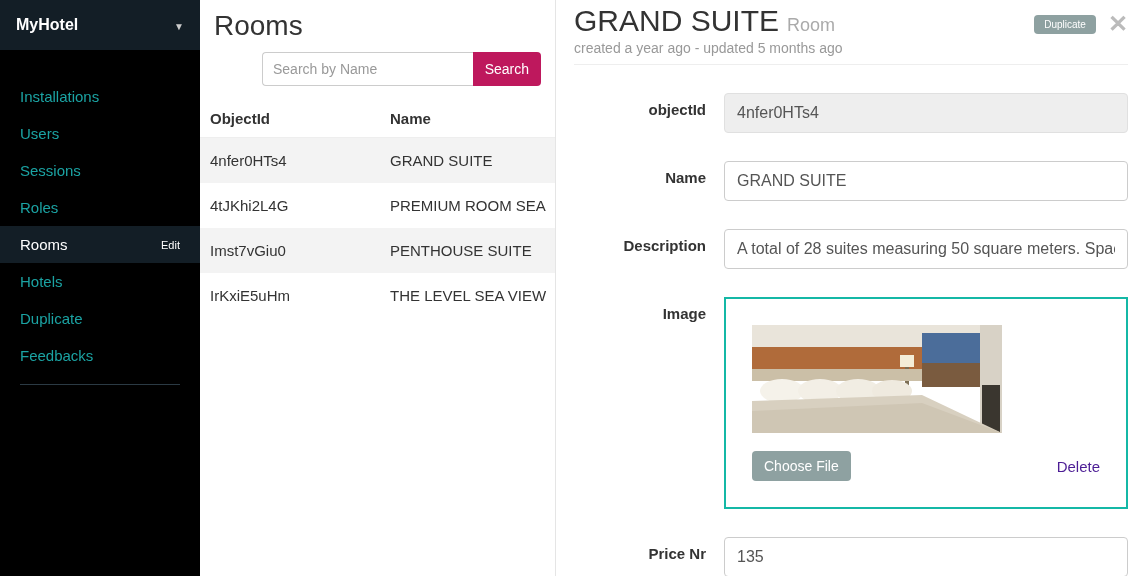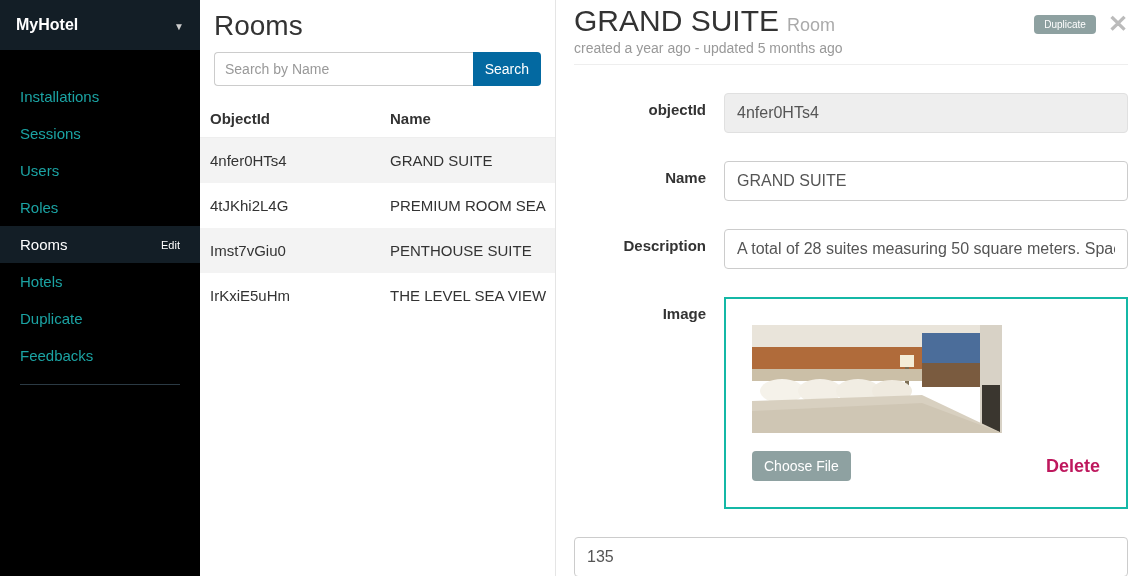--- a/index.html
+++ b/index.html
@@ -92,26 +92,27 @@
   .search-input {
     flex: 1;
     height: 34px;
     border: 1px solid #ccc;
     border-right: none;
     border-radius: 4px 0 0 4px;
     padding: 0 10px;
     font-size: 14px;
     color: #555;
     outline: none;
+    margin-left: 48px;
   }
   .search-input::placeholder { color: #999; }
   .search-btn {
     height: 34px;
     padding: 0 12px;
-    background: #0369a1;
+    background: #be185d;
     color: #fff;
     border: none;
     border-radius: 0 4px 4px 0;
     font-size: 14px;
     cursor: pointer;
   }
   .table {
     width: 100%;
     border-collapse: collapse;
   }
@@ -250,43 +251,42 @@
   .choose-btn {
     background: #8ea1a1;
     color: #fff;
     border: none;
     border-radius: 4px;
     padding: 7px 12px;
     font-size: 14px;
     cursor: pointer;
   }
   .delete-link {
-    color: #be185d;
-    font-size: 18px;
-    cursor: pointer;
-    font-weight: bold;
+    color: #4c1d95;
+    font-size: 15px;
+    cursor: pointer;
   }
 </style>
 </head>
 <body>
 
 <aside class="sidebar">
   <div class="brand">
     <span>MyHotel</span>
     <span class="caret">▼</span>
   </div>
   <nav class="nav">
     <div class="nav-item">
       <span>Installations</span>
     </div>
     <div class="nav-item">
+      <span>Users</span>
+    </div>
+    <div class="nav-item">
       <span>Sessions</span>
-    </div>
-    <div class="nav-item">
-      <span>Users</span>
     </div>
     <div class="nav-item">
       <span>Roles</span>
     </div>
     <div class="nav-item active">
       <span>Rooms</span>
       <span class="edit">Edit</span>
     </div>
     <div class="nav-item">
       <span>Hotels</span>
@@ -410,17 +410,18 @@
         </div>
         <div class="image-actions">
           <button class="choose-btn">Choose File</button>
           <span class="delete-link">Delete</span>
         </div>
       </div>
     </div>
   </div>
 
   <div class="form-row">
+    <div class="form-label">Price Nr</div>
     <div class="form-field">
       <input class="text-input" value="135" style="">
     </div>
   </div>
 </section>
 
 </body></html>

